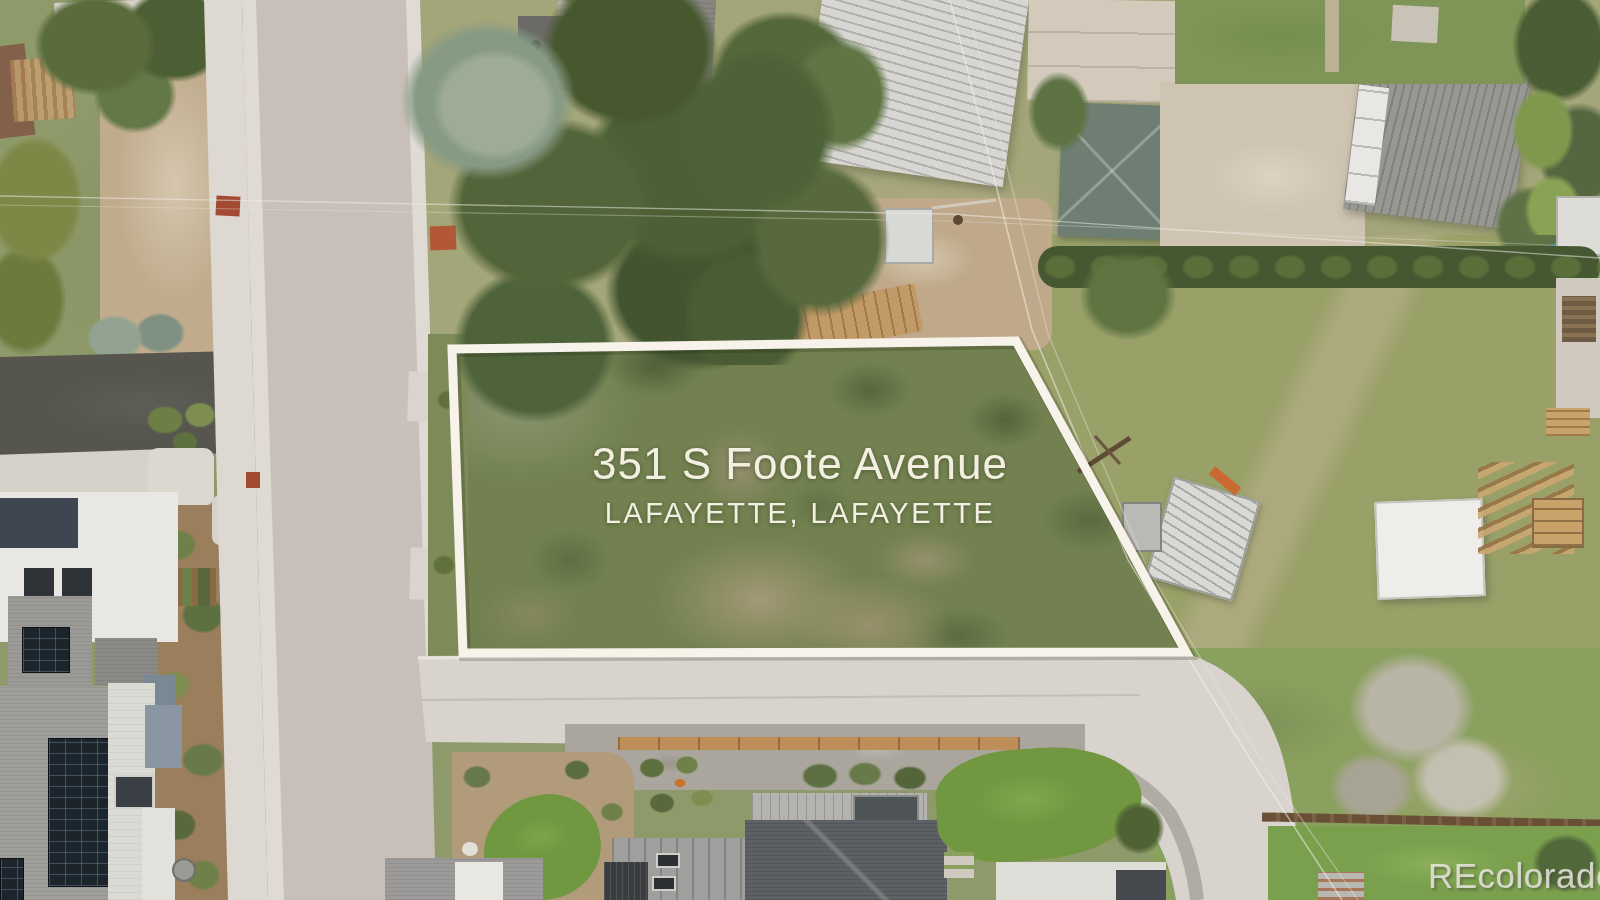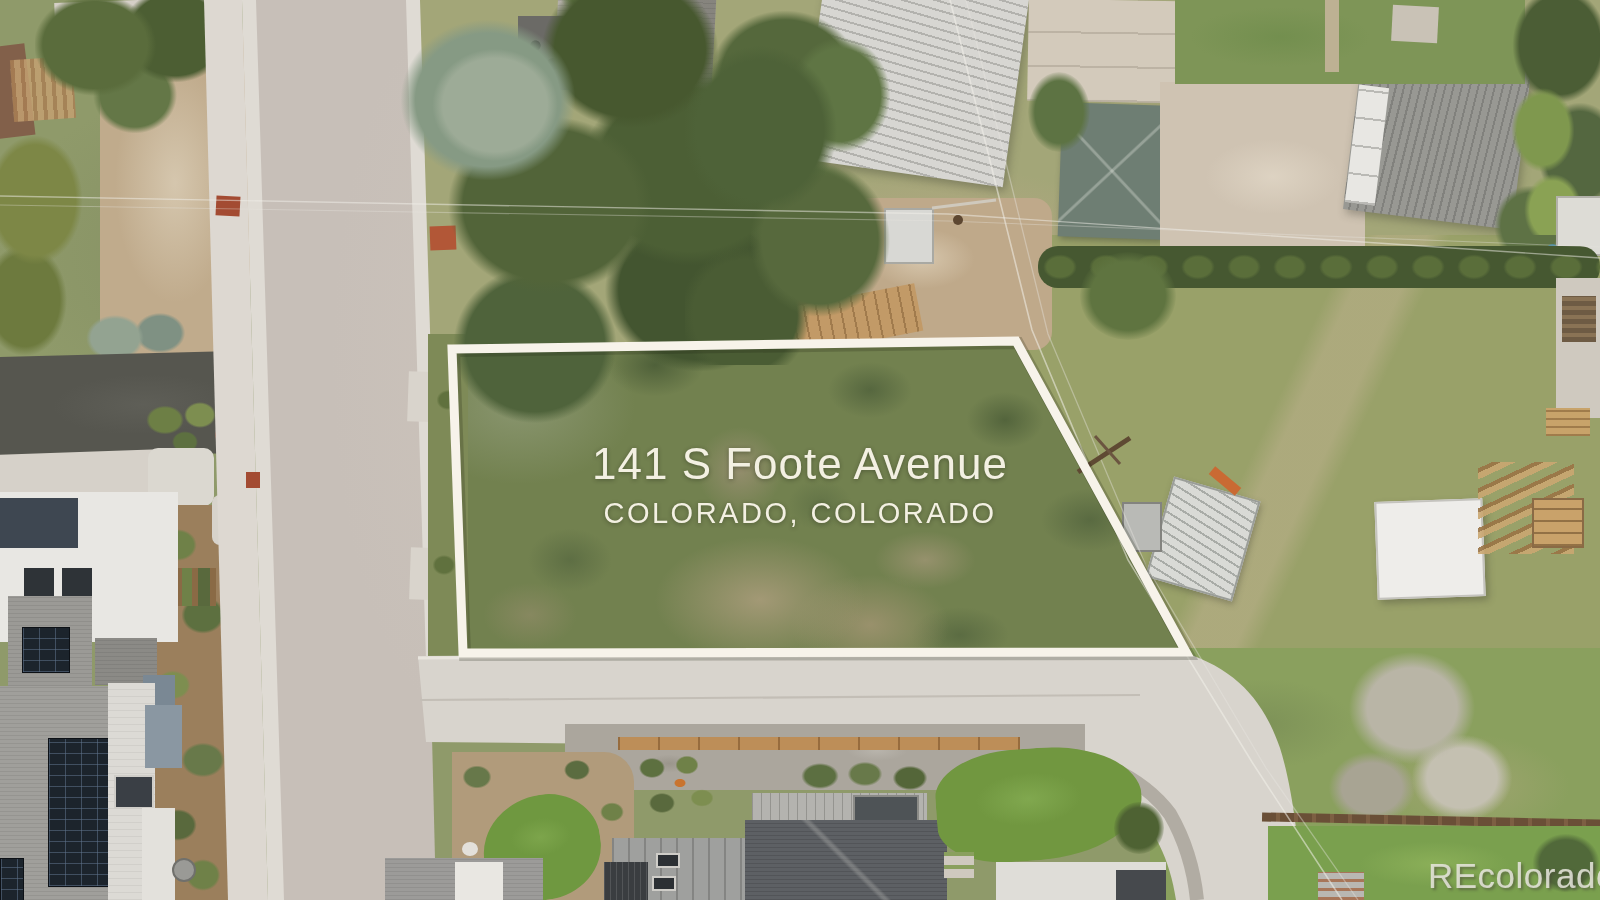--- a/index.html
+++ b/index.html
@@ -302,18 +302,18 @@
     <polyline points="966,0 1048,334 1146,566 1266,768 1358,900" fill="none" stroke="#e8e6e0" stroke-width="1.3" opacity="0.4"></polyline>
     <line x1="932" y1="208" x2="996" y2="200" stroke="#cfc9bd" stroke-width="3"></line>
     <circle cx="958" cy="220" r="5" fill="#5d4731"></circle>
     <line x1="1078" y1="472" x2="1130" y2="438" stroke="#5f4a33" stroke-width="5"></line>
     <line x1="1095" y1="436" x2="1120" y2="464" stroke="#6b5540" stroke-width="3"></line>
     <polygon points="454,351 1018,343 1188,654 465,655" fill="none" stroke="rgba(30,35,20,0.22)" stroke-width="12"></polygon>
     <polygon points="452,349 1016,341 1186,652 463,653" fill="none" stroke="#f7f3ea" stroke-width="9"></polygon>
   </svg>
 
   <div class="abs txt" style="left:800px;top:440px;transform:translateX(-50%);">
-    <div id="addr">141 S Foote Avenue</div>
-    <div id="city">COLORADO, COLORADO</div>
+    <div id="addr">351 S Foote Avenue</div>
+    <div id="city">LAFAYETTE, LAFAYETTE</div>
   </div>
   <div class="abs" id="wm" style="left:1428px;top:856px;">REcolorado</div>
 
 </div>
 
 </body></html>

